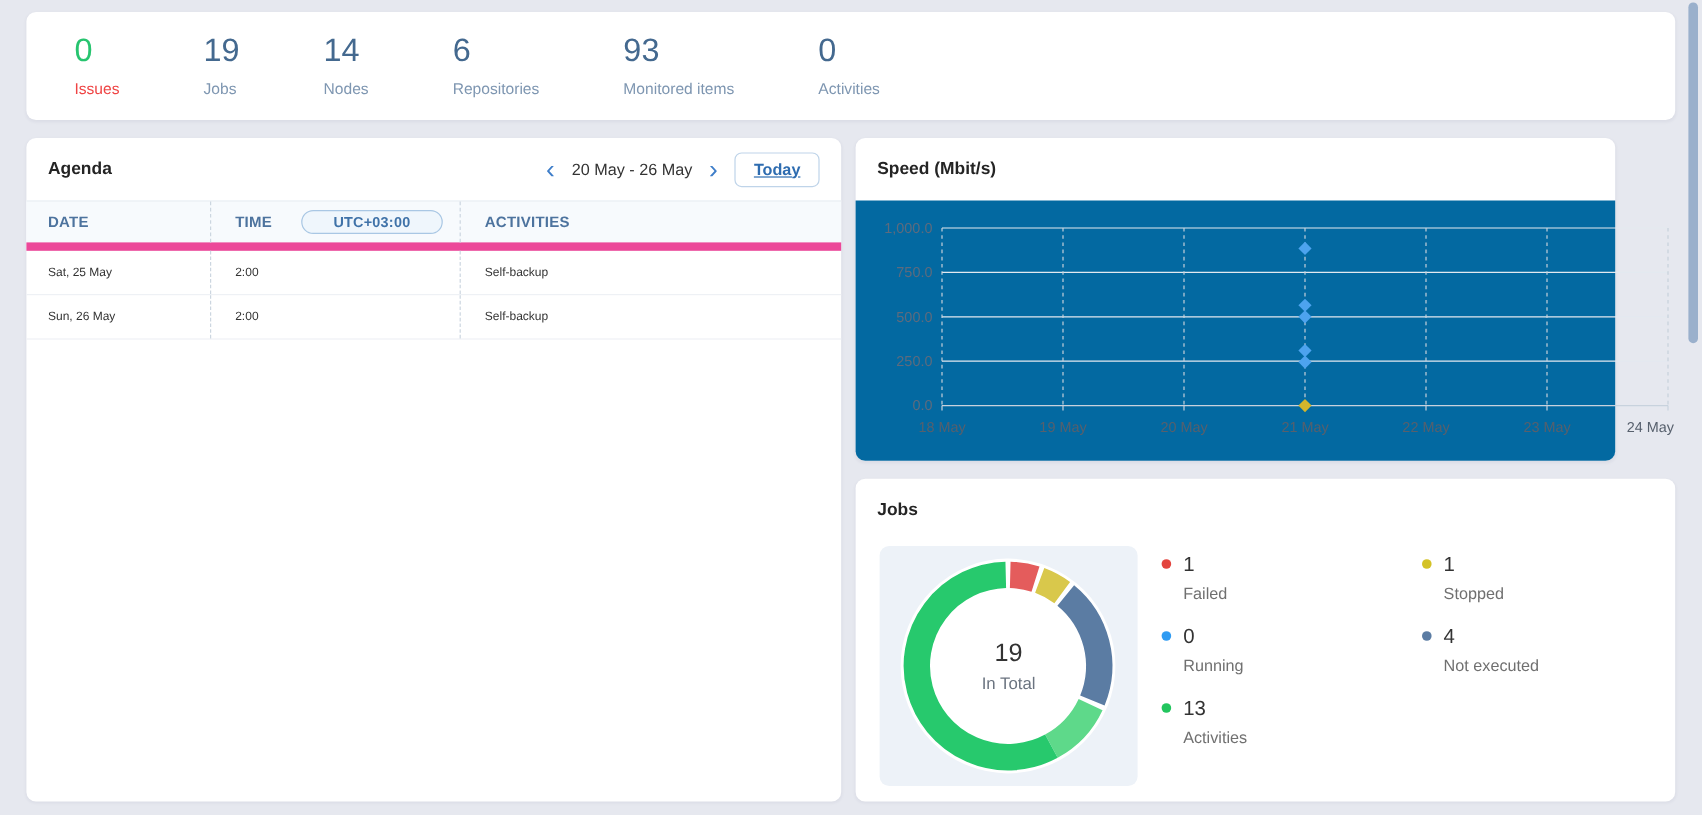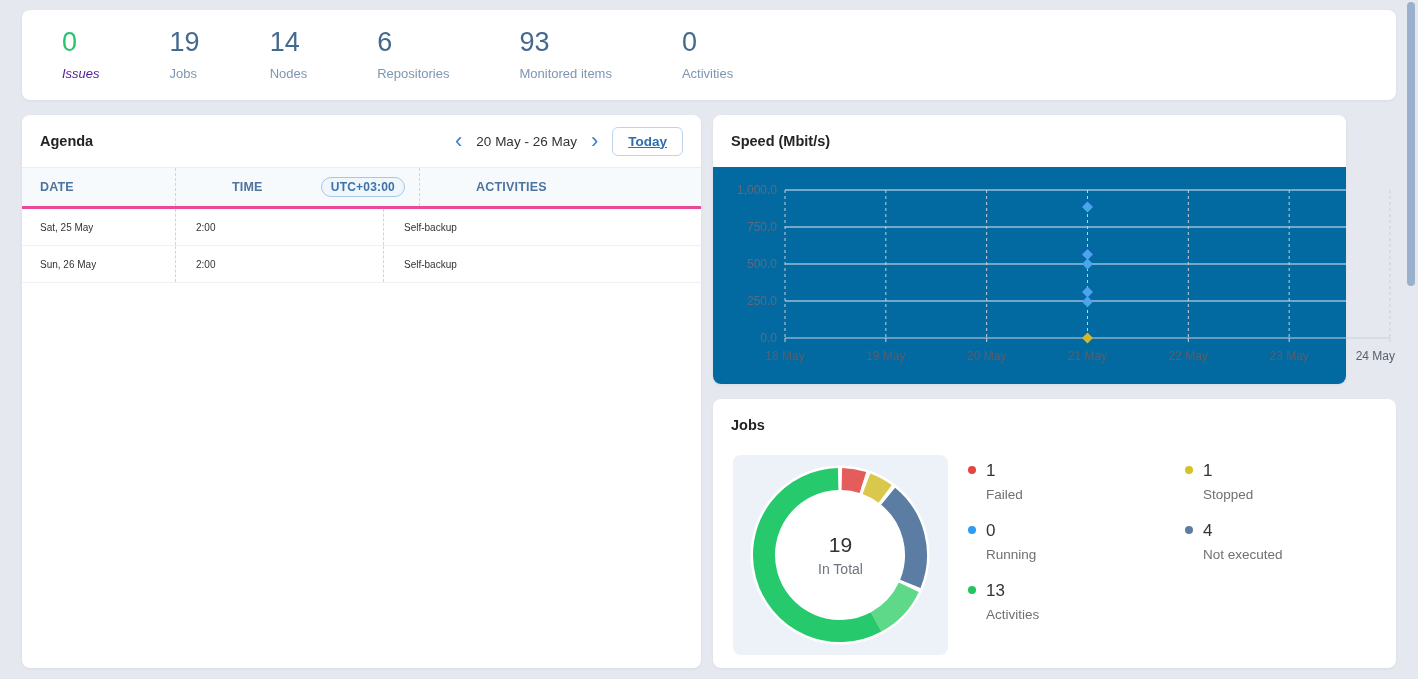--- a/index.html
+++ b/index.html
@@ -7,42 +7,42 @@
   body { background:#e6e8ef; font-family:"Liberation Sans", sans-serif; position:relative; }
 
   .card { position:absolute; background:#fff; border-radius:8px; box-shadow:0 1px 3px rgba(30,40,90,0.06); }
 
   
   #stats-card { left:22px; top:10px; width:1374px; height:90px; display:flex; align-items:flex-start; padding:17px 18px 0 40px; column-gap:70px; }
   .stat { cursor:pointer; }
   .stat .num { font-size:27px; line-height:1.15; color:#44698f; }
   .stat .lbl { font-size:13px; color:#7e96b1; margin-top:8px; }
   .stat.green .num { color:#27c46f; }
-  .stat.green .lbl { color:#4c1d95;font-style:italic; }
+  .stat.green .lbl { color:#ef4444; }
 
   
   #agenda-panel { left:22px; top:115px; width:679px; height:553px; }
   #speed-panel  { left:713px; top:115px; width:633px; height:269px; }
   #jobs-panel   { left:713px; top:399px; width:683px; height:269px; }
 
   .panel-header { height:52px; display:flex; align-items:center; justify-content:space-between; padding:0 18px; }
   .panel-title { font-size:14.5px; font-weight:bold; color:#242424; }
 
   
   .agenda-controls { display:flex; align-items:center; gap:12px; }
   .chev { font-size:22px; line-height:24px; color:#3d7dc9; cursor:pointer; padding:0 2px; user-select:none; }
   .range { font-size:13.5px; color:#333; }
   .today-btn { font-size:13.5px; font-weight:600; color:#2e6cb0; background:#fff; border:1px solid #bfd4e9; border-radius:6px; padding:6px 15px; cursor:pointer;text-decoration:underline; }
 
-  .tbl-head { display:flex; height:42px; background:#f7fafd; border-top:1px solid #e9eef4; border-bottom:3px solid #ec4899; align-items:center; font-size:12.5px; font-weight:bold; color:#4d739e; letter-spacing:.2px;gap:36px; }
+  .tbl-head { display:flex; height:42px; background:#f7fafd; border-top:1px solid #e9eef4; border-bottom:7px solid #ec4899; align-items:center; font-size:12.5px; font-weight:bold; color:#4d739e; letter-spacing:.2px; }
   .tbl-row  { display:flex; height:37px; align-items:center; border-bottom:1px solid #eef1f5; font-size:10px; color:#333; cursor:pointer; }
   .c-date { width:154px; padding-left:18px; align-self:stretch; display:flex; align-items:center; border-right:1px dashed #ccd6e0; }
   .c-time { width:208px; padding-left:20px; padding-right:14px; align-self:stretch; display:flex; align-items:center; justify-content:space-between; border-right:1px dashed #ccd6e0; }
   .c-act  { flex:1; padding-left:20px; }
-  .tz-badge { font-size:12px; font-weight:bold; color:#3f72a8; background:#eff6fc; border:1px solid #a9c7e4; border-radius:11px; padding:2px 9px; }
+  .tz-badge { font-size:12px; font-weight:bold; color:#3f72a8; background:#eff6fc; border:1px solid #a9c7e4; border-radius:11px; padding:2px 26px; }
 
   
   #speed-body { position:absolute; left:0; top:52px; right:0; bottom:0; background:#0369a1; border-radius:0 0 8px 8px; }
   #speed-svg { position:absolute; left:0; top:0; }
 
   
   #jobs-body { position:absolute; left:0; top:52px; right:0; bottom:0; }
   #donut-box { position:absolute; left:20px; top:4px; width:215px; height:200px; background:#edf2f8; border-radius:8px; }
   #donut-center { position:absolute; left:0; top:0; width:215px; height:200px; display:flex; flex-direction:column; align-items:center; justify-content:center; text-align:center; pointer-events:none; }
   #donut-center .total { font-size:21px; color:#333; }

